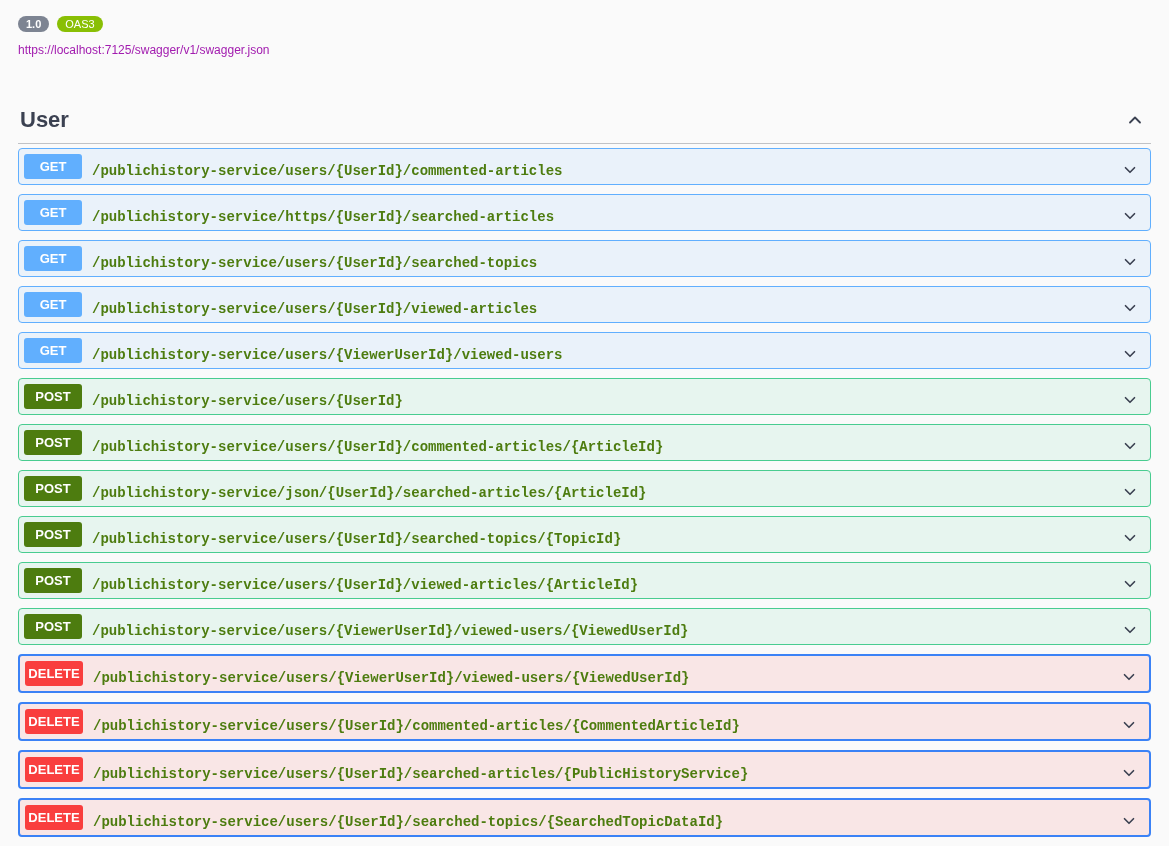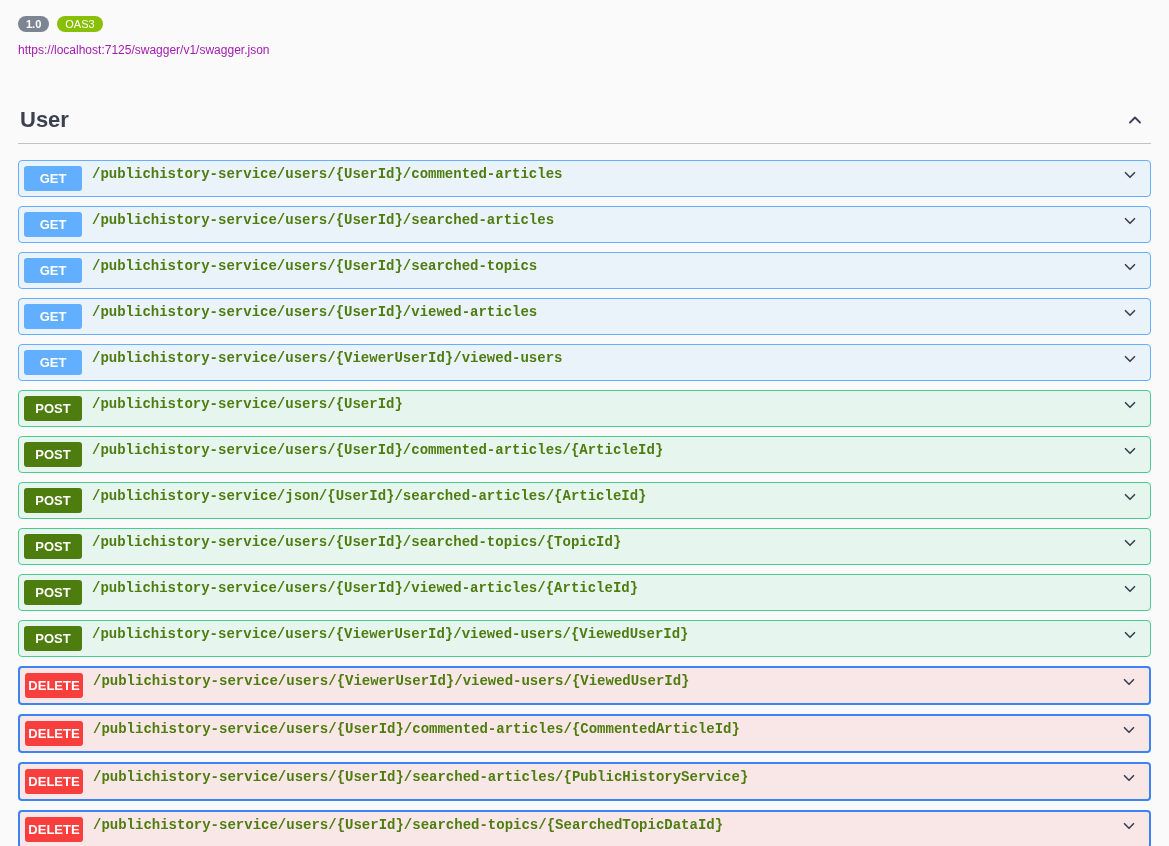--- a/index.html
+++ b/index.html
@@ -51,40 +51,40 @@
     display: inline-block;
     margin-bottom: 40px;
   }
   .section-header {
     display: flex;
     justify-content: space-between;
     align-items: center;
     padding: 10px 6px 10px 2px;
     cursor: pointer;
     border-bottom: 1px solid rgba(59,65,81,.3);
-    margin-bottom: 16px;
+    margin-bottom: 4px;
   }
   .section-name {
     font-size: 22px;
     font-weight: 700;
     color: #3b4151;
   }
   .chevron-up {
     width: 20px;
     height: 20px;
   }
   .operations {
     display: flex;
     flex-direction: column;
     gap: 9px;
   }
   .op {
     border-radius: 4px;
     display: flex;
-    align-items: flex-start;
+    align-items: flex-end;
     padding: 5px;
     cursor: pointer;
     position: relative;
   }
   .op.get {
     background: rgba(97,175,254,.1);
     border: 1px solid #61affe;
   }
   .op.post {
     background: rgba(73,204,144,.1);
@@ -145,21 +145,21 @@
         <span class="method">GET</span>
         <span class="path">/publichistory-service/users/{UserId}/commented-articles</span>
         <span class="chevron-down">
           <svg viewBox="0 0 24 24" fill="none" stroke="#3b4151" stroke-width="2.2" stroke-linecap="round" stroke-linejoin="round">
             <polyline points="6 9 12 15 18 9"></polyline>
           </svg>
         </span>
       </div>
       <div class="op get">
         <span class="method">GET</span>
-        <span class="path">/publichistory-service/users/{UserId}/searched-articles</span>
+        <span class="path">/publichistory-service/https/{UserId}/searched-articles</span>
         <span class="chevron-down">
           <svg viewBox="0 0 24 24" fill="none" stroke="#3b4151" stroke-width="2.2" stroke-linecap="round" stroke-linejoin="round">
             <polyline points="6 9 12 15 18 9"></polyline>
           </svg>
         </span>
       </div>
       <div class="op get">
         <span class="method">GET</span>
         <span class="path">/publichistory-service/users/{UserId}/searched-topics</span>
         <span class="chevron-down">

